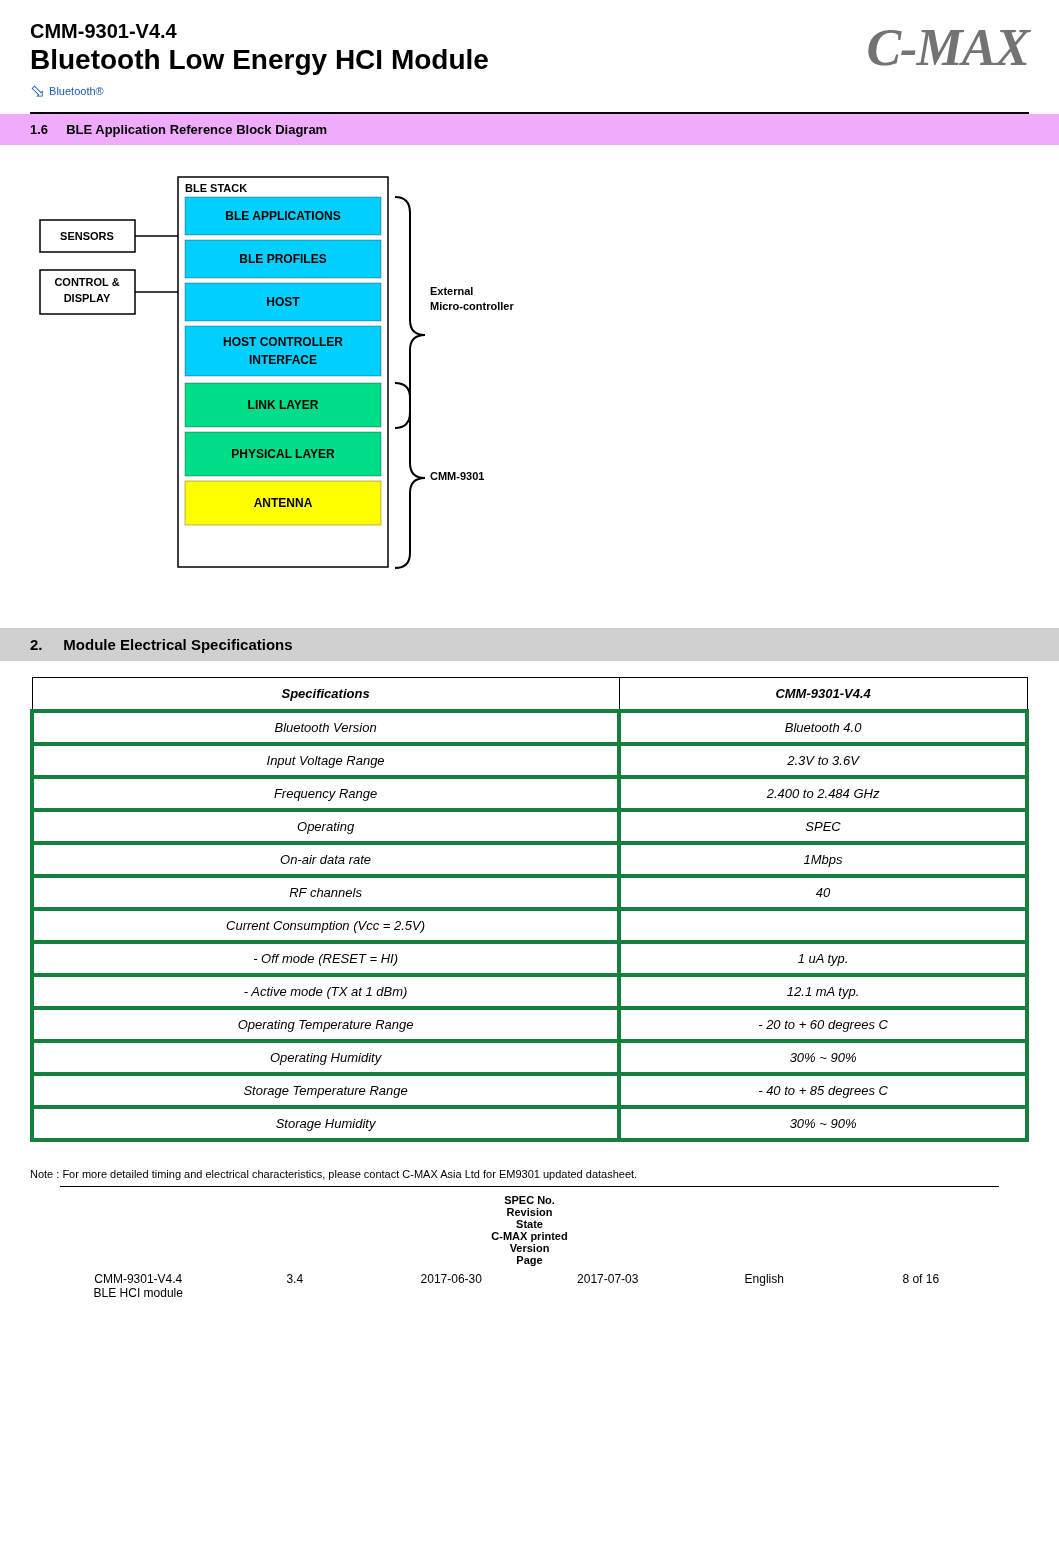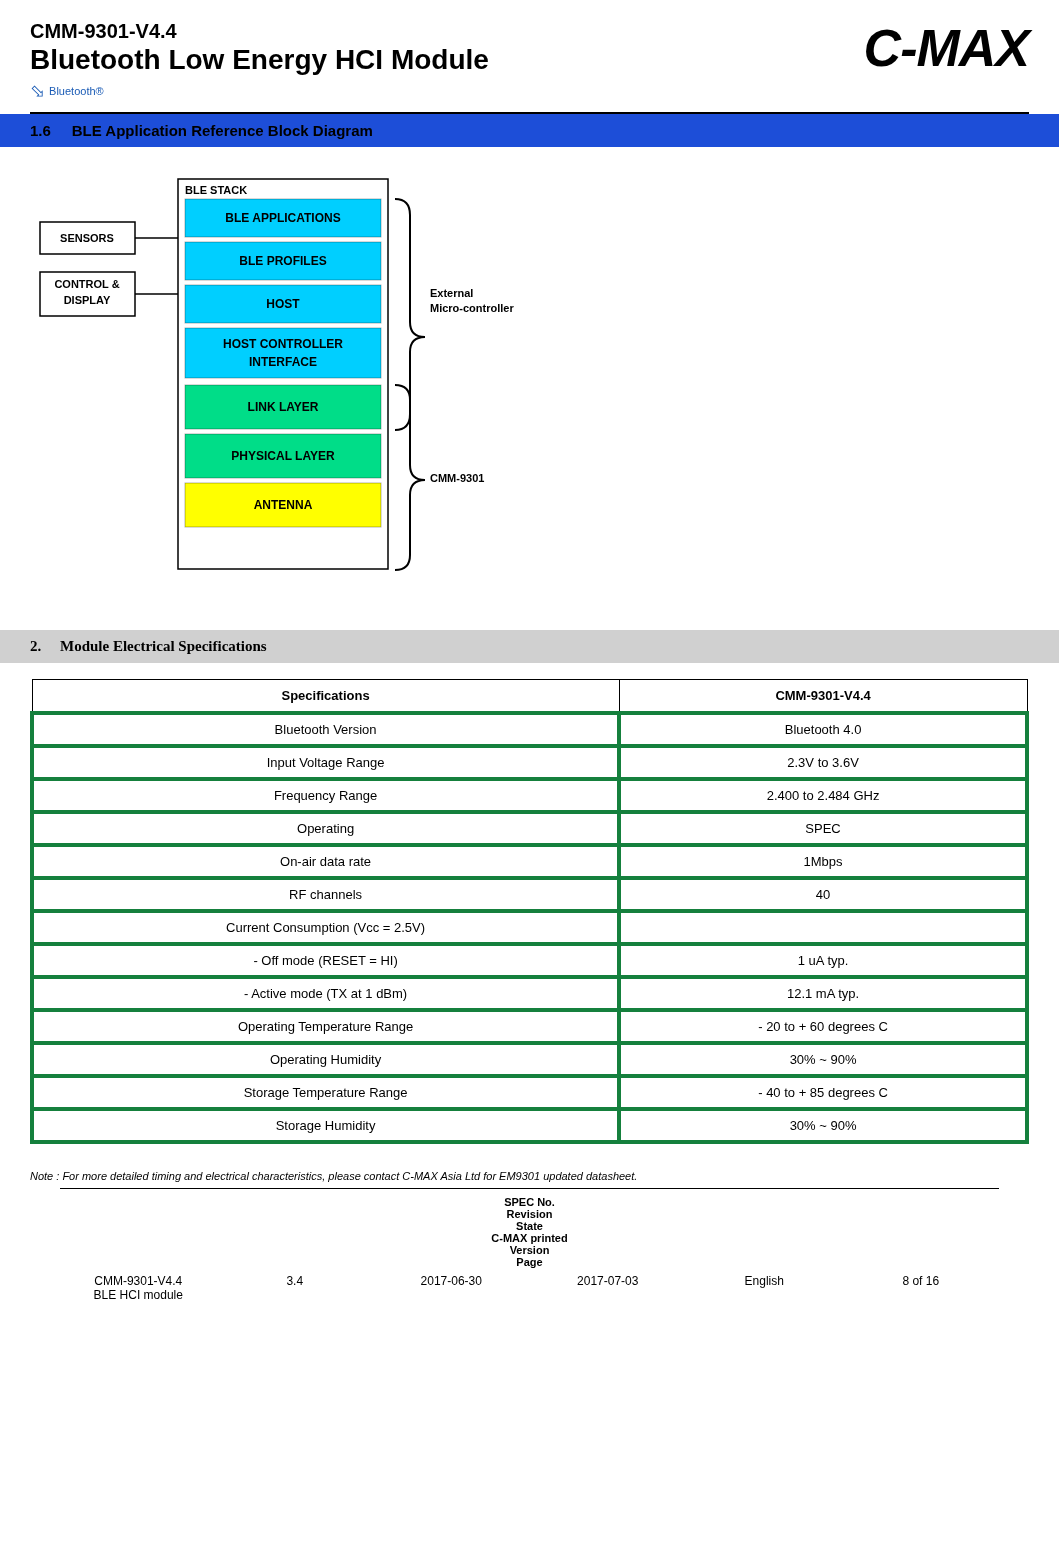--- a/index.html
+++ b/index.html
@@ -37,55 +37,56 @@
     }
     .bluetooth-symbol {
       font-size: 18px;
       color: #1a5bb5;
       margin-right: 4px;
     }
     .header-right {
       font-size: 52px;
       font-weight: 900;
       font-style: italic;
-      color: #000000;
+      color: #737373;
       letter-spacing: -1px;
+      font-family: Liberation Serif, serif;
     }
     .header-divider {
       height: 2px;
       background: #000;
       margin: 0 30px;
     }
 
     
     .section-heading {
-      background: #1d4ed8;
+      background: #f0abfc;
       padding: 8px 30px;
-      font-size: 15px;
+      font-size: 13px;
       font-weight: bold;
       margin-top: 0;
     }
 
     
     .block-diagram-section {
       padding: 20px 30px 30px 30px;
     }
 
     
     .specs-section {
       padding: 0 30px 20px 30px;
+      font-style: italic;
     }
 
     .section2-heading {
       background: #d0d0d0;
       padding: 8px 30px;
       font-size: 15px;
       font-weight: bold;
       margin-bottom: 16px;
-      font-family: Liberation Serif, serif;
     }
 
     .specs-table {
       width: 100%;
       border-collapse: collapse;
       font-size: 13px;
     }
     .specs-table th {
       border: 1px solid #000;
       padding: 8px 12px;
@@ -102,21 +103,20 @@
       font-weight: normal;
     }
     .specs-table tr:nth-child(odd) td {
       background: #fff;
     }
 
     
     .footer-note {
       padding: 6px 30px;
       font-size: 11px;
-      font-style: italic;
       color: #000;
     }
 
     
     .footer-bar {
       border-top: 1.5px solid #000;
       margin: 0 30px;
       padding-top: 4px;
     }
     .footer-row-header {

